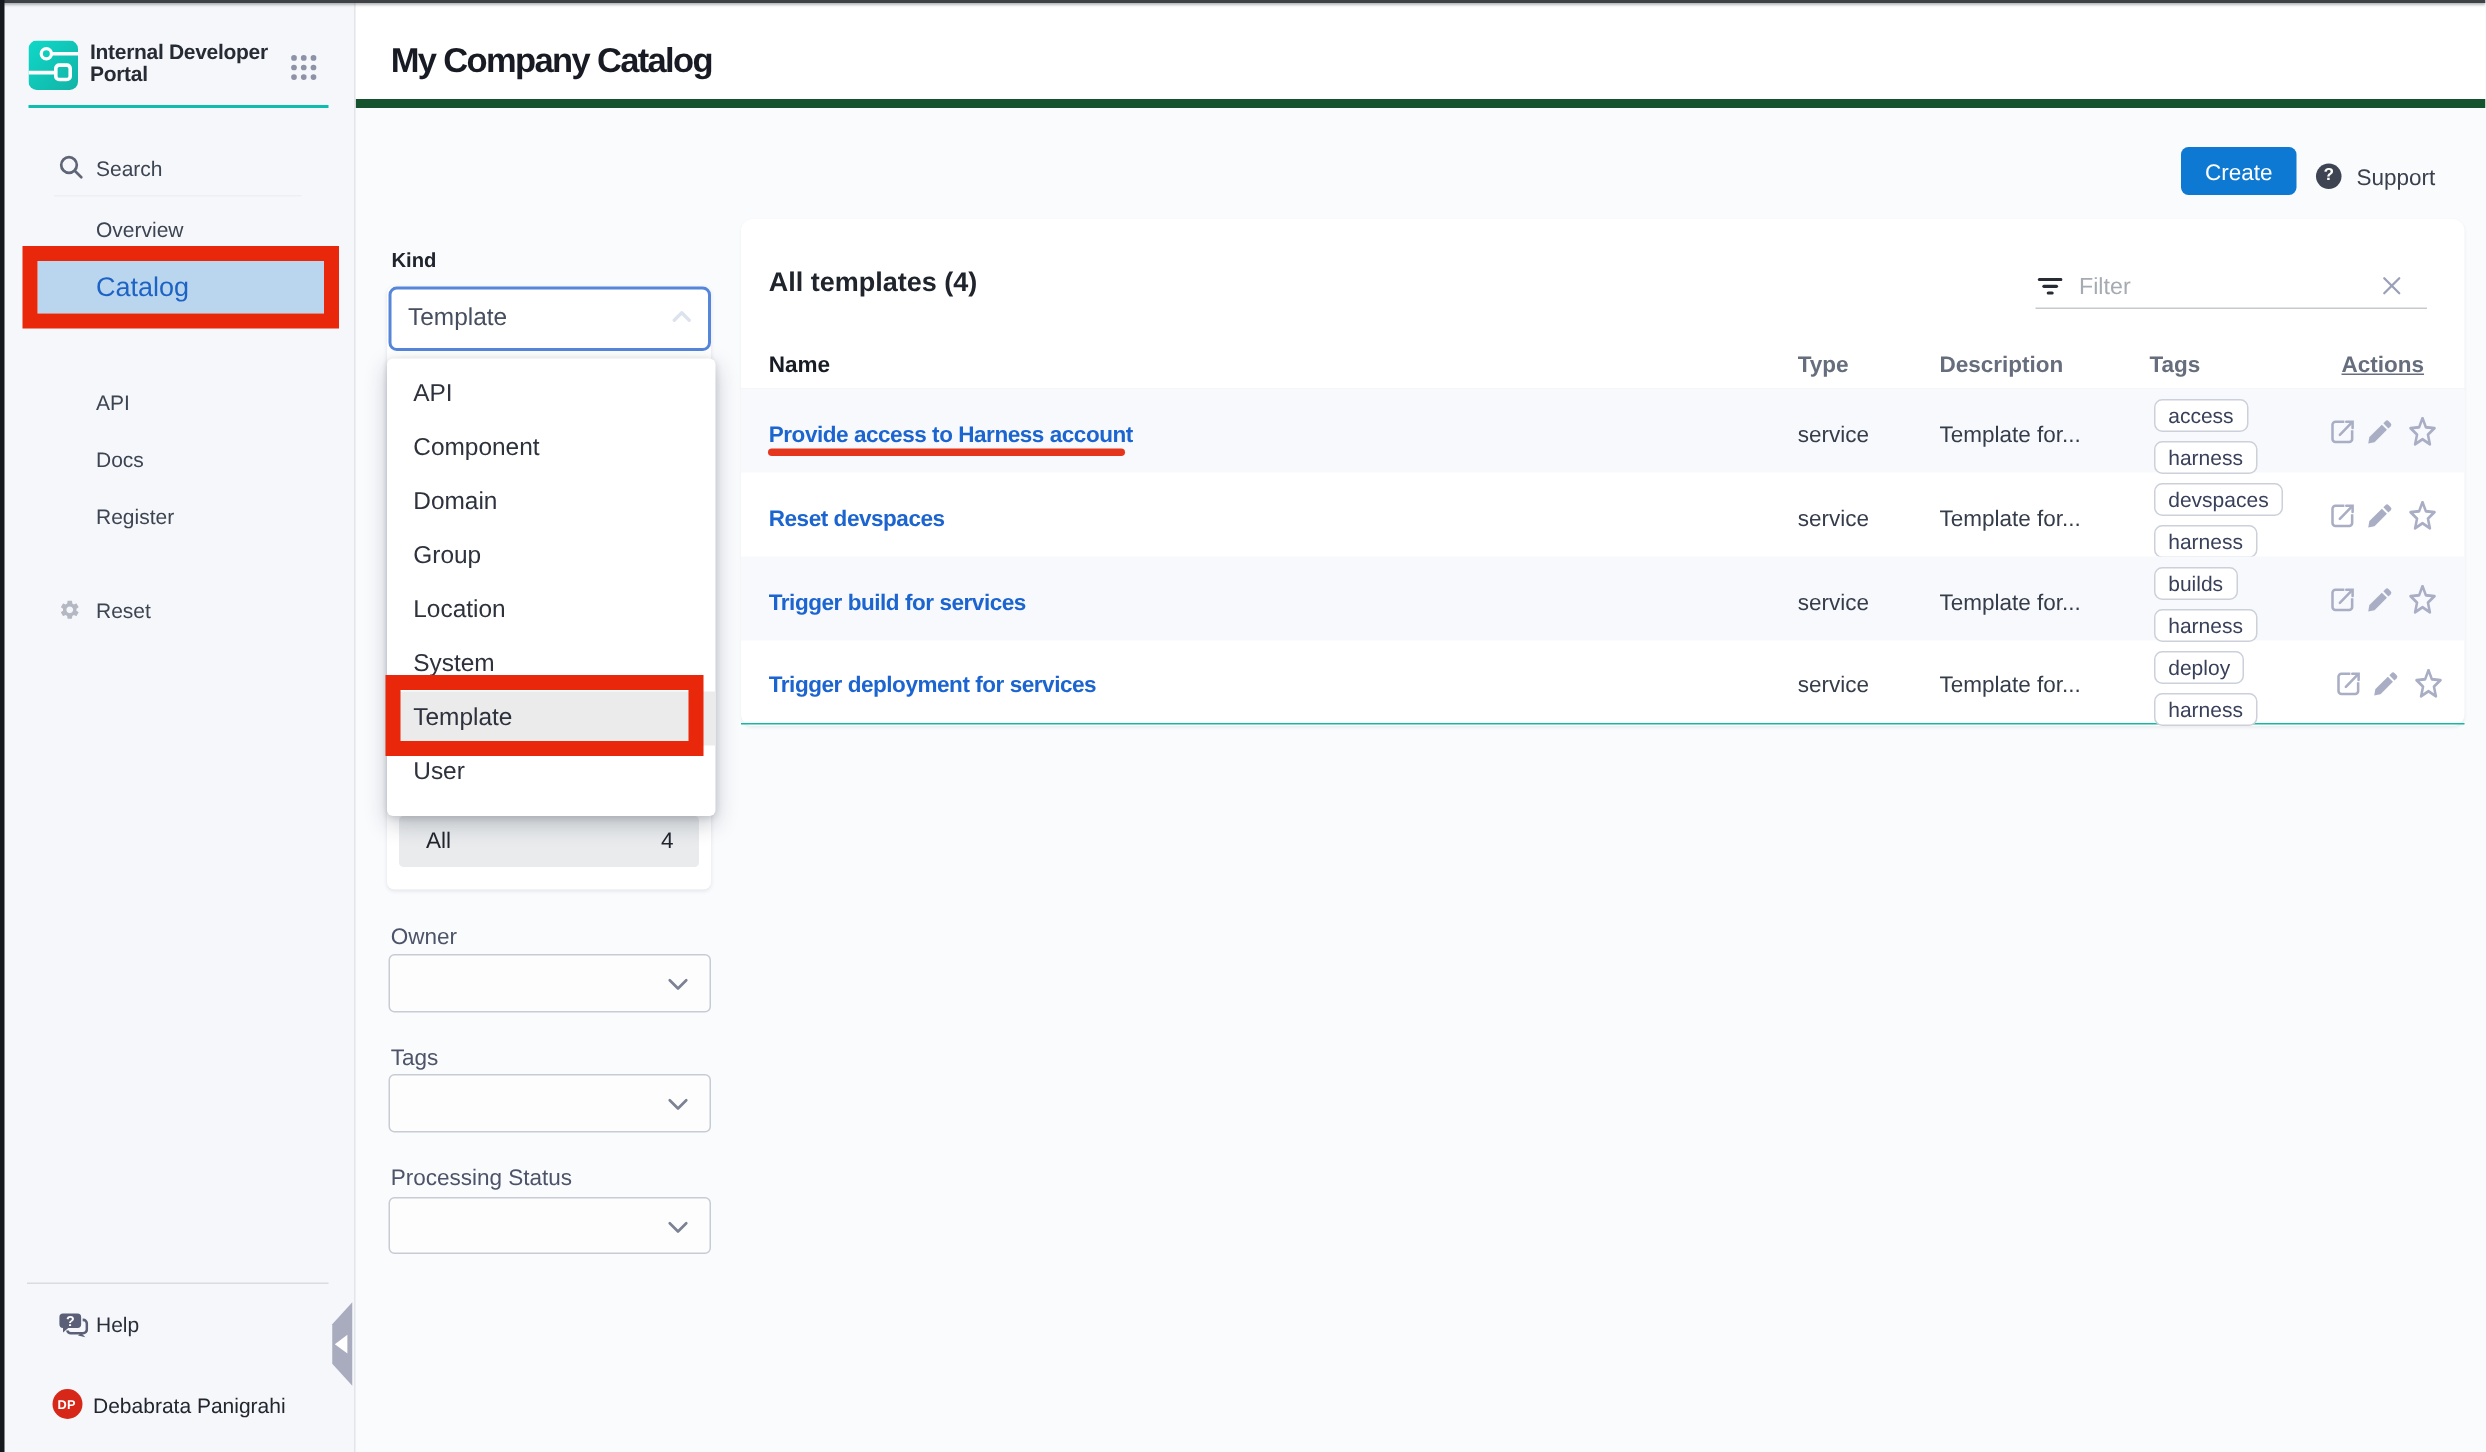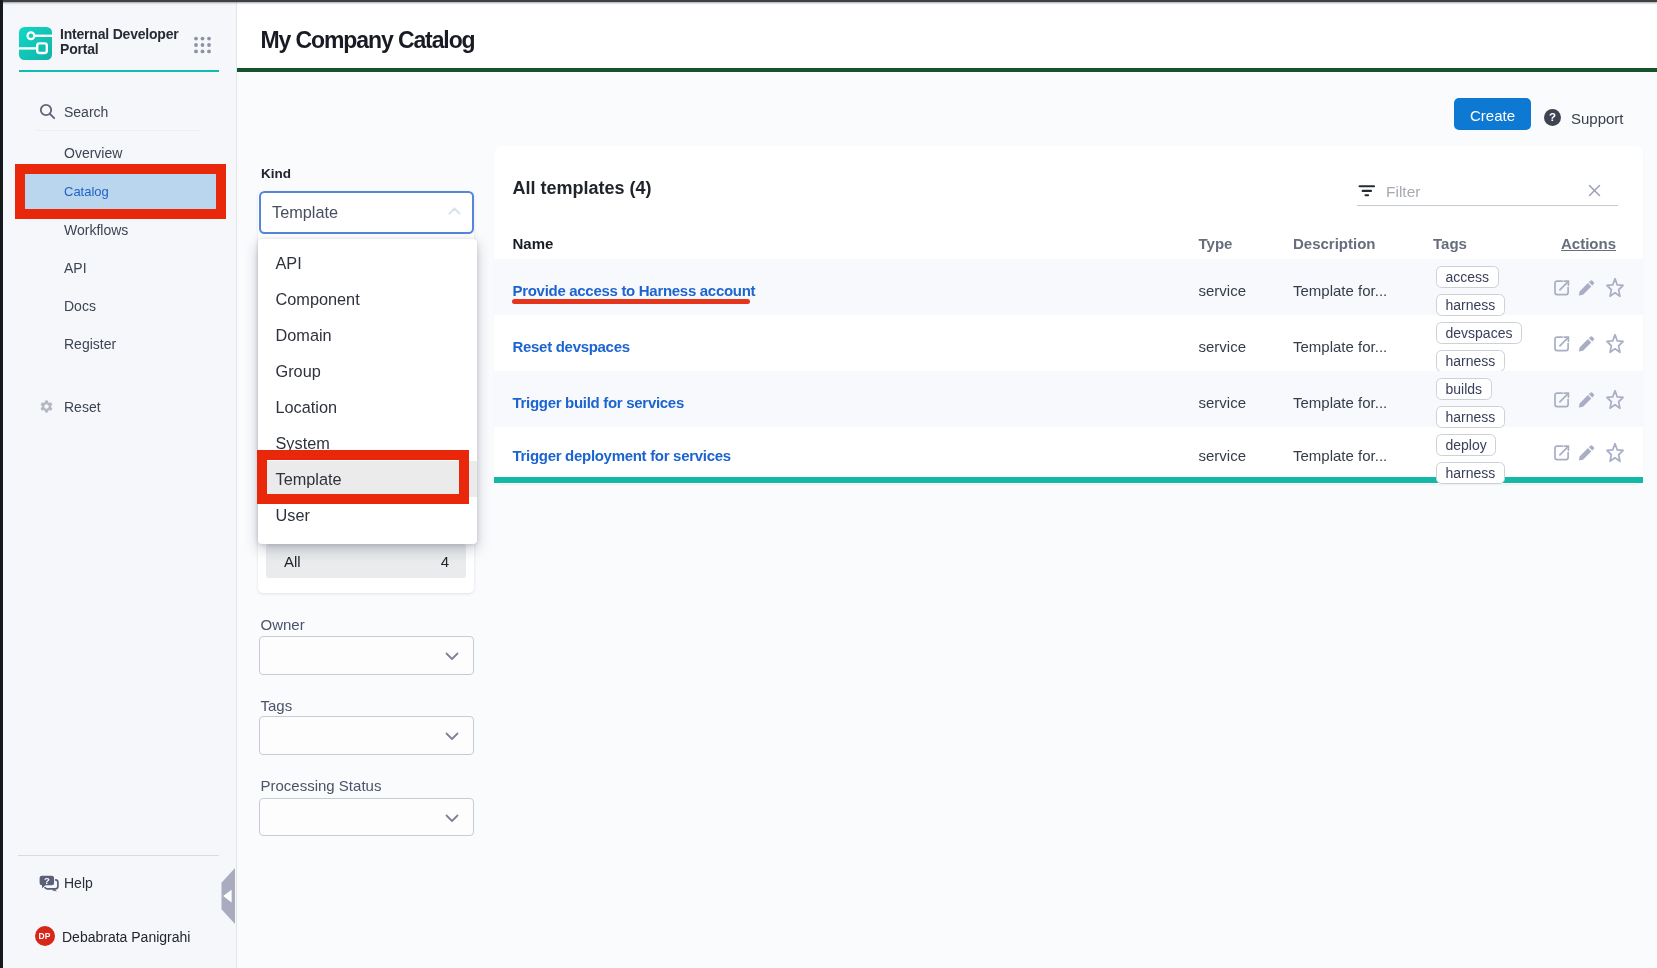--- a/index.html
+++ b/index.html
@@ -14,32 +14,32 @@
 
 .sidebar { left:3px; top:0; width:234px; height:968px; background:#f5f7fa; border-right:1px solid #e3e5e9; z-index:5; }
 .logoTile { left:16px; top:27px; width:33px; height:33px; }
 .logoTitle { left:57px; top:26.5px; width:140px; font-size:14px; font-weight:700; color:#272b34; line-height:15.5px; letter-spacing:-0.2px; }
 .gridIcon { left:190px; top:36px; }
 .tealLine { left:16px; top:70px; width:200px; height:2px; background:#0fbdb0; }
 
 .navItem { left:0; width:188px; height:34px; font-size:14px; color:#3d4452; }
 .navItem span { position:absolute; left:61px; top:50%; transform:translateY(-50%); }
 .catalogHl { left:22.1px; top:174px; width:190.7px; height:35.4px; background:#bad6ef; }
-.catalogTx { left:61px; top:174px; height:35.4px; line-height:35.4px; color:#1e63c4; font-size:13px; position:absolute; }
+.catalogTx { left:61px; top:174px; height:35.4px; line-height:35.4px; color:#1e63c4; font-size:18px; position:absolute; }
 
 .redbox { border:10px solid #e8270b; z-index:30; }
 .redbox1 { left:15px; top:164px; width:210.5px; height:55.3px; }
 
 .bDivider { left:15px; top:855px; width:201px; height:1px; background:#d9dbe0; }
 .helpTx { left:61px; top:875px; font-size:14px; color:#2b2f3a; }
 .avatar { left:31.5px; top:925.5px; width:20px; height:20px; border-radius:50%; background:#d62718; color:#fff; font-size:8.5px; font-weight:700; text-align:center; line-height:20px; letter-spacing:.2px; }
 .userName { left:59px; top:929px; font-size:14px; color:#23262f; font-weight:500; }
 
 
-.header { left:237px; top:0; width:1420px; height:72px; background:#fff; border-bottom:4px solid #14532d; }
+.header { left:237px; top:0; width:1420px; height:72px; background:#fff; border-bottom:6px solid #14532d; }
 .h1 { left:23.5px; top:27px; font-size:23px; font-weight:700; color:#181b23; letter-spacing:-1.1px; }
 
 
 .createBtn { left:1454px; top:98px; width:77px; height:32px; background:#0e79d2; border-radius:5px; color:#fff; font-size:15px; font-weight:500; text-align:center; line-height:36px; z-index:3; }
 .supCircle { left:1544px; top:109px; width:17px; height:17px; border-radius:50%; background:#3e4452; color:#fff; font-size:11.5px; font-weight:700; text-align:center; line-height:17px; }
 .supTx { left:1571px; top:109.5px; font-size:15px; color:#3b404d; font-weight:500; }
 
 
 .kindLabel { left:261px; top:166px; font-size:13.5px; font-weight:700; color:#20242c; }
 .filterCard { left:257.5px; top:190.5px; width:216px; height:402.5px; background:#fff; border-radius:5px; box-shadow:0 1px 3px rgba(40,50,70,.12); }
@@ -226,21 +226,21 @@
           <path d="M12.2 3.1 H16.4 V7.3" stroke-linecap="round"></path>
           <path d="M7.9 11.9 L15.8 3.8" stroke-linecap="round"></path>
         </g>
         <path d="M26.8 17.6 l0.8 -4.2 8.3 -8.3 3.4 3.4 -8.3 8.3 z" fill="#a9aec5"></path>
         <path d="M36.9 4.2 l1.5 -1.5 a1.35 1.35 0 0 1 1.9 0 l1.5 1.5 a1.35 1.35 0 0 1 0 1.9 l-1.5 1.5 z" fill="#a9aec5"></path>
         <g transform="translate(53.4,-1.1) scale(0.8,0.92)" stroke="#a9aec5" fill="none" stroke-width="2.1" stroke-linejoin="round">
           <path d="M12 17.27 L18.18 21 16.54 13.97 22 9.24 14.81 8.63 12 2 9.19 8.63 2 9.24 7.46 13.97 5.82 21 z"></path>
         </g>
       </svg></div>
     </div>
-    <div class="row" style="top:281px;border-bottom:6px solid #14b8a6;">
+    <div class="row" style="top:281px;border-bottom:1px solid #14b8a6;text-align:center;">
       <span class="link">Trigger deployment for services</span>
       <span class="cellTx" style="left:704.5px;">service</span>
       <span class="cellTx" style="left:799px;">Template for...</span>
       <div class="chipCol">
         <div class="chip">deploy</div>
         <div class="chip">harness</div>
       </div>
       <div class="rowIcons"><svg width="72" height="20" viewBox="0 0 72 20">
         <g stroke="#a9aec5" fill="none" stroke-width="1.7">
           <path d="M10.9 3.1 H5 A2 2 0 0 0 3 5.1 V14.6 A2 2 0 0 0 5 16.6 H14.1 A2 2 0 0 0 16.1 14.6 V8.9"></path>
@@ -295,23 +295,20 @@
       <line x1="11" y1="11" x2="15.2" y2="15.2" stroke="#5f6577" stroke-width="1.8" stroke-linecap="round"></line>
     </svg>
     <div class="abs navItem" style="top:94.5px;">
       <span>Search</span>
     </div>
     <div class="abs navItem" style="top:136px;">
       <span>Overview</span>
     </div>
     <div class="abs catalogHl"></div>
     <div class="catalogTx">Catalog</div>
-    <div class="abs navItem" style="top:213px;">
-      <span>Workflows</span>
-    </div>
     <div class="abs navItem" style="top:251px;">
       <span>API</span>
     </div>
     <div class="abs navItem" style="top:289px;">
       <span>Docs</span>
     </div>
     <div class="abs navItem" style="top:327px;">
       <span>Register</span>
     </div>
 

